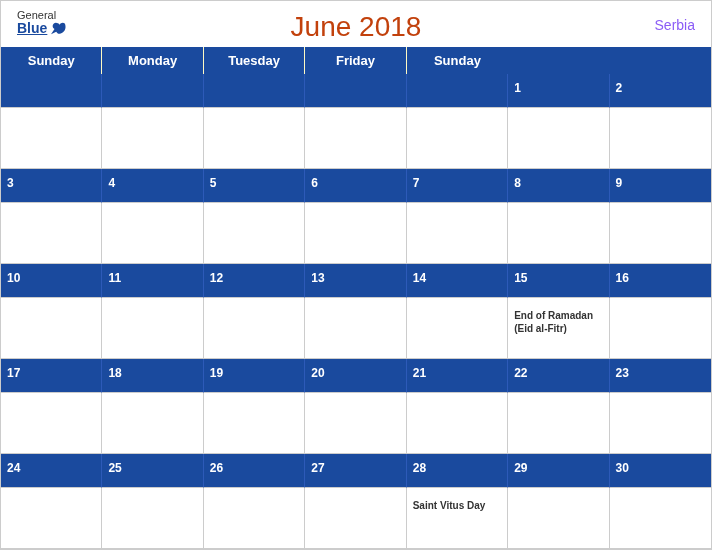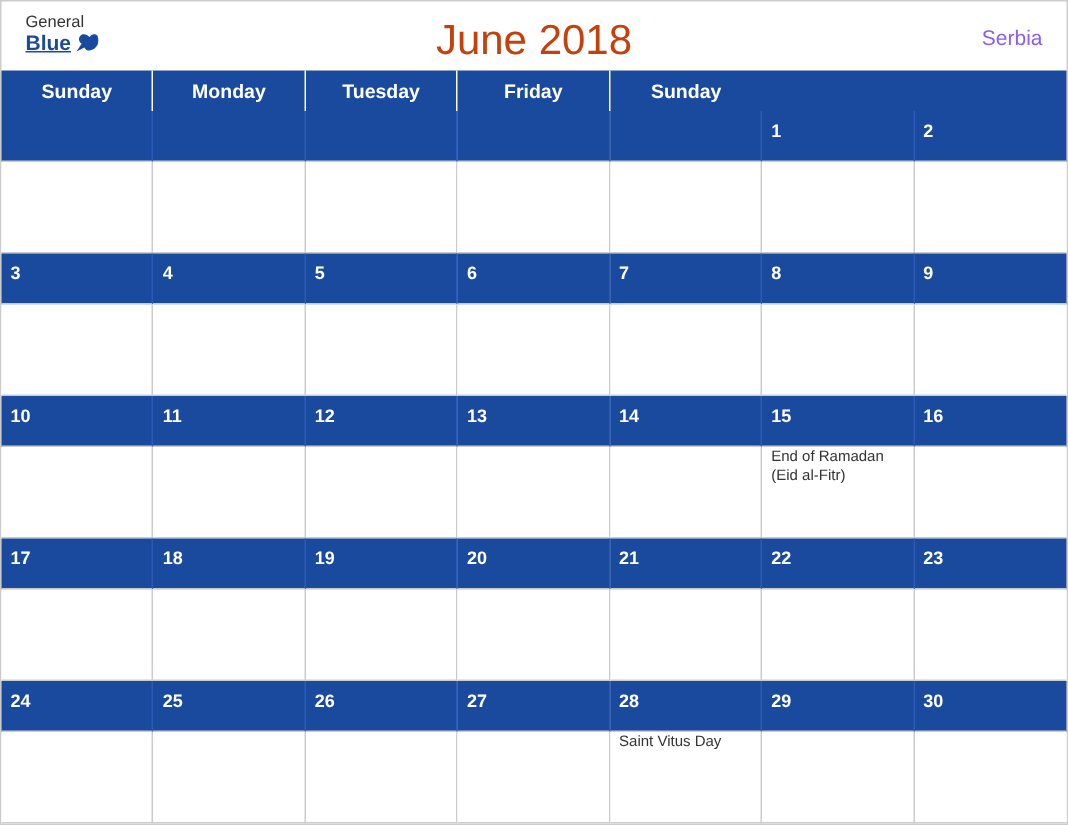--- a/index.html
+++ b/index.html
@@ -113,24 +113,25 @@
       font-size: 12px;
       font-weight: bold;
     }
     .num-cell:nth-child(7n) {
       border-right: none;
     }
     .content-cell {
       background: #fff;
       border-right: 1px solid #ccc;
       border-bottom: 1px solid #ccc;
-      padding: 0 6px;
+      padding: 11px 6px;
       min-height: 55px;
       display: flex;
       flex-direction: column;
+      font-weight: bold;
     }
     .content-cell:nth-child(7n) {
       border-right: none;
     }
     .content-cell .cell-event {
       font-size: 10px;
       color: #333;
     }
   </style>
 </head>

